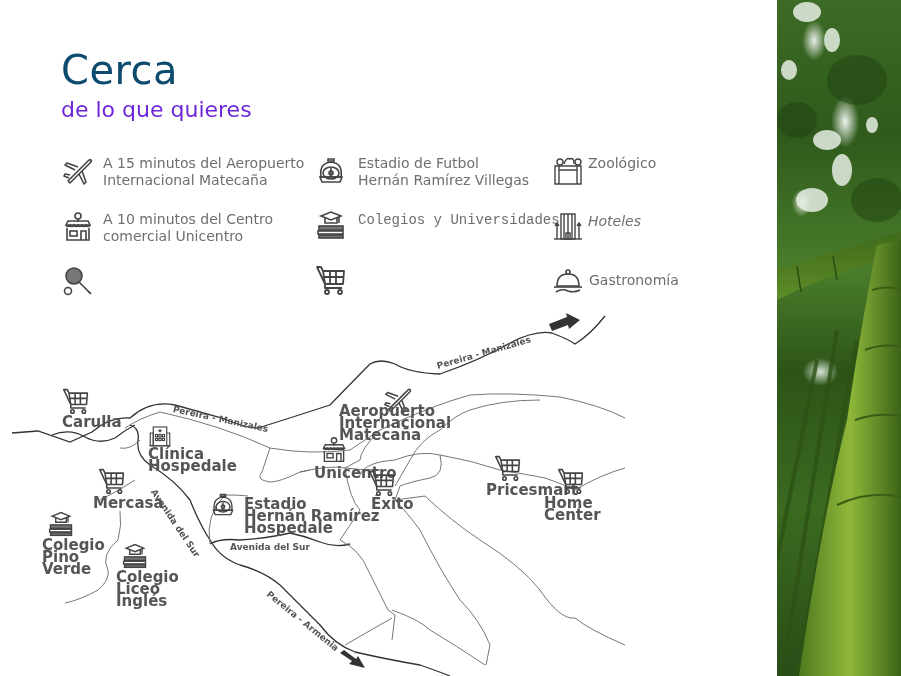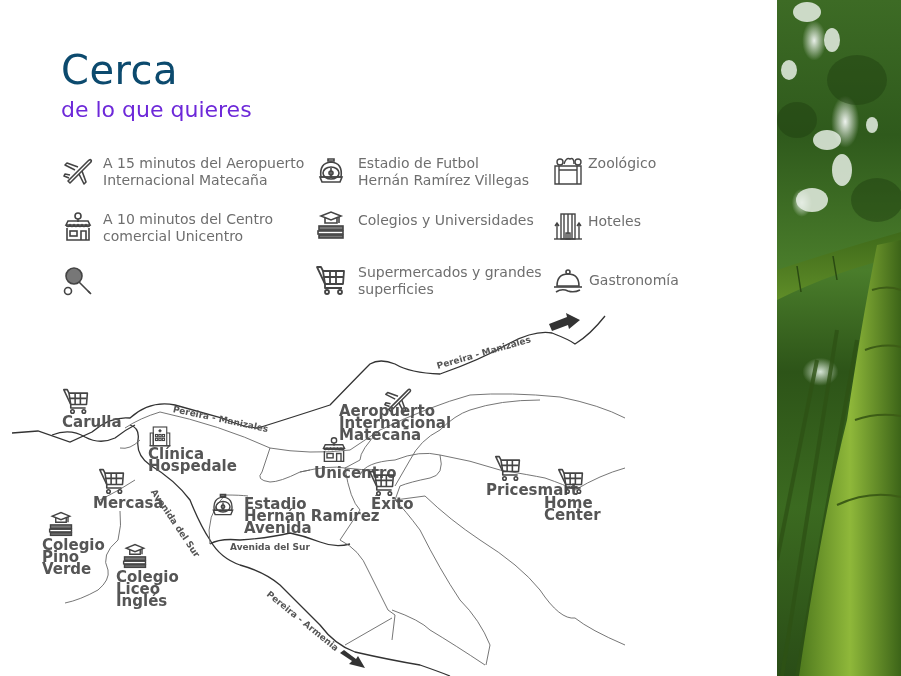--- a/index.html
+++ b/index.html
@@ -149,40 +149,38 @@
       <use href="#i-tennis"></use>
     </svg>
 </div>
 <div class="feat" style="left:315px; top:155px;">
   <svg class="ico">
       <use href="#i-stadium"></use>
     </svg>
   <div class="txt" style="margin-left:2px">Estadio de Futbol
 Hernán Ramírez Villegas</div>
 </div>
-<div class="feat" style="left:315px; top:209px;">
+<div class="feat" style="left:315px; top:209px;font-family:Liberation Mono, monospace;">
   <svg class="ico">
       <use href="#i-edu"></use>
     </svg>
   <div class="txt" style="margin-left:2px; margin-top:3px">Colegios y Universidades</div>
 </div>
 <div class="feat" style="left:315px; top:264px;">
   <svg class="ico">
       <use href="#i-cart"></use>
     </svg>
-  <div class="txt" style="margin-left:2px">Supermercados y grandes
-superficies</div>
 </div>
 <div class="feat" style="left:552px; top:155px;">
   <svg class="ico" style="margin-right:4px">
       <use href="#i-zoo"></use>
     </svg>
   <div class="txt">Zoológico</div>
 </div>
-<div class="feat" style="left:552px; top:211px;">
+<div class="feat" style="left:552px; top:211px;font-style:italic;">
   <svg class="ico" style="margin-right:4px">
       <use href="#i-hotel"></use>
     </svg>
   <div class="txt" style="margin-top:2px">Hoteles</div>
 </div>
 <div class="feat" style="left:552px; top:266px;justify-content:center;">
   <svg class="ico" style="margin-right:5px">
       <use href="#i-cloche"></use>
     </svg>
   <div class="txt" style="margin-top:6px">Gastronomía</div>
@@ -260,21 +258,21 @@
         <use href="#i-edu"></use>
       </svg>
     <div class="lbl" style="left:-4px; top:29px; position:absolute; width:80px">Colegio
 Liceo Inglés</div>
   </div>
   <div class="micon" style="left:209px; top:191px;">
     <svg width="28" height="28">
         <use href="#i-stadium"></use>
       </svg>
     <div class="lbl" style="left:35px; top:7px; position:absolute; width:140px">Estadio
-Hernán Ramírez Avenida</div>
+Hernán Ramírez Hospedale</div>
   </div>
   <div class="micon" style="left:383px; top:85px;">
     <svg width="30" height="30">
         <use href="#i-plane"></use>
       </svg>
     <div class="lbl" style="left:-44px; top:20px; position:absolute; width:70px">Aeropuerto
 Internacional
 Matecaña</div>
   </div>
   <div class="micon" style="left:320px; top:135px;">

